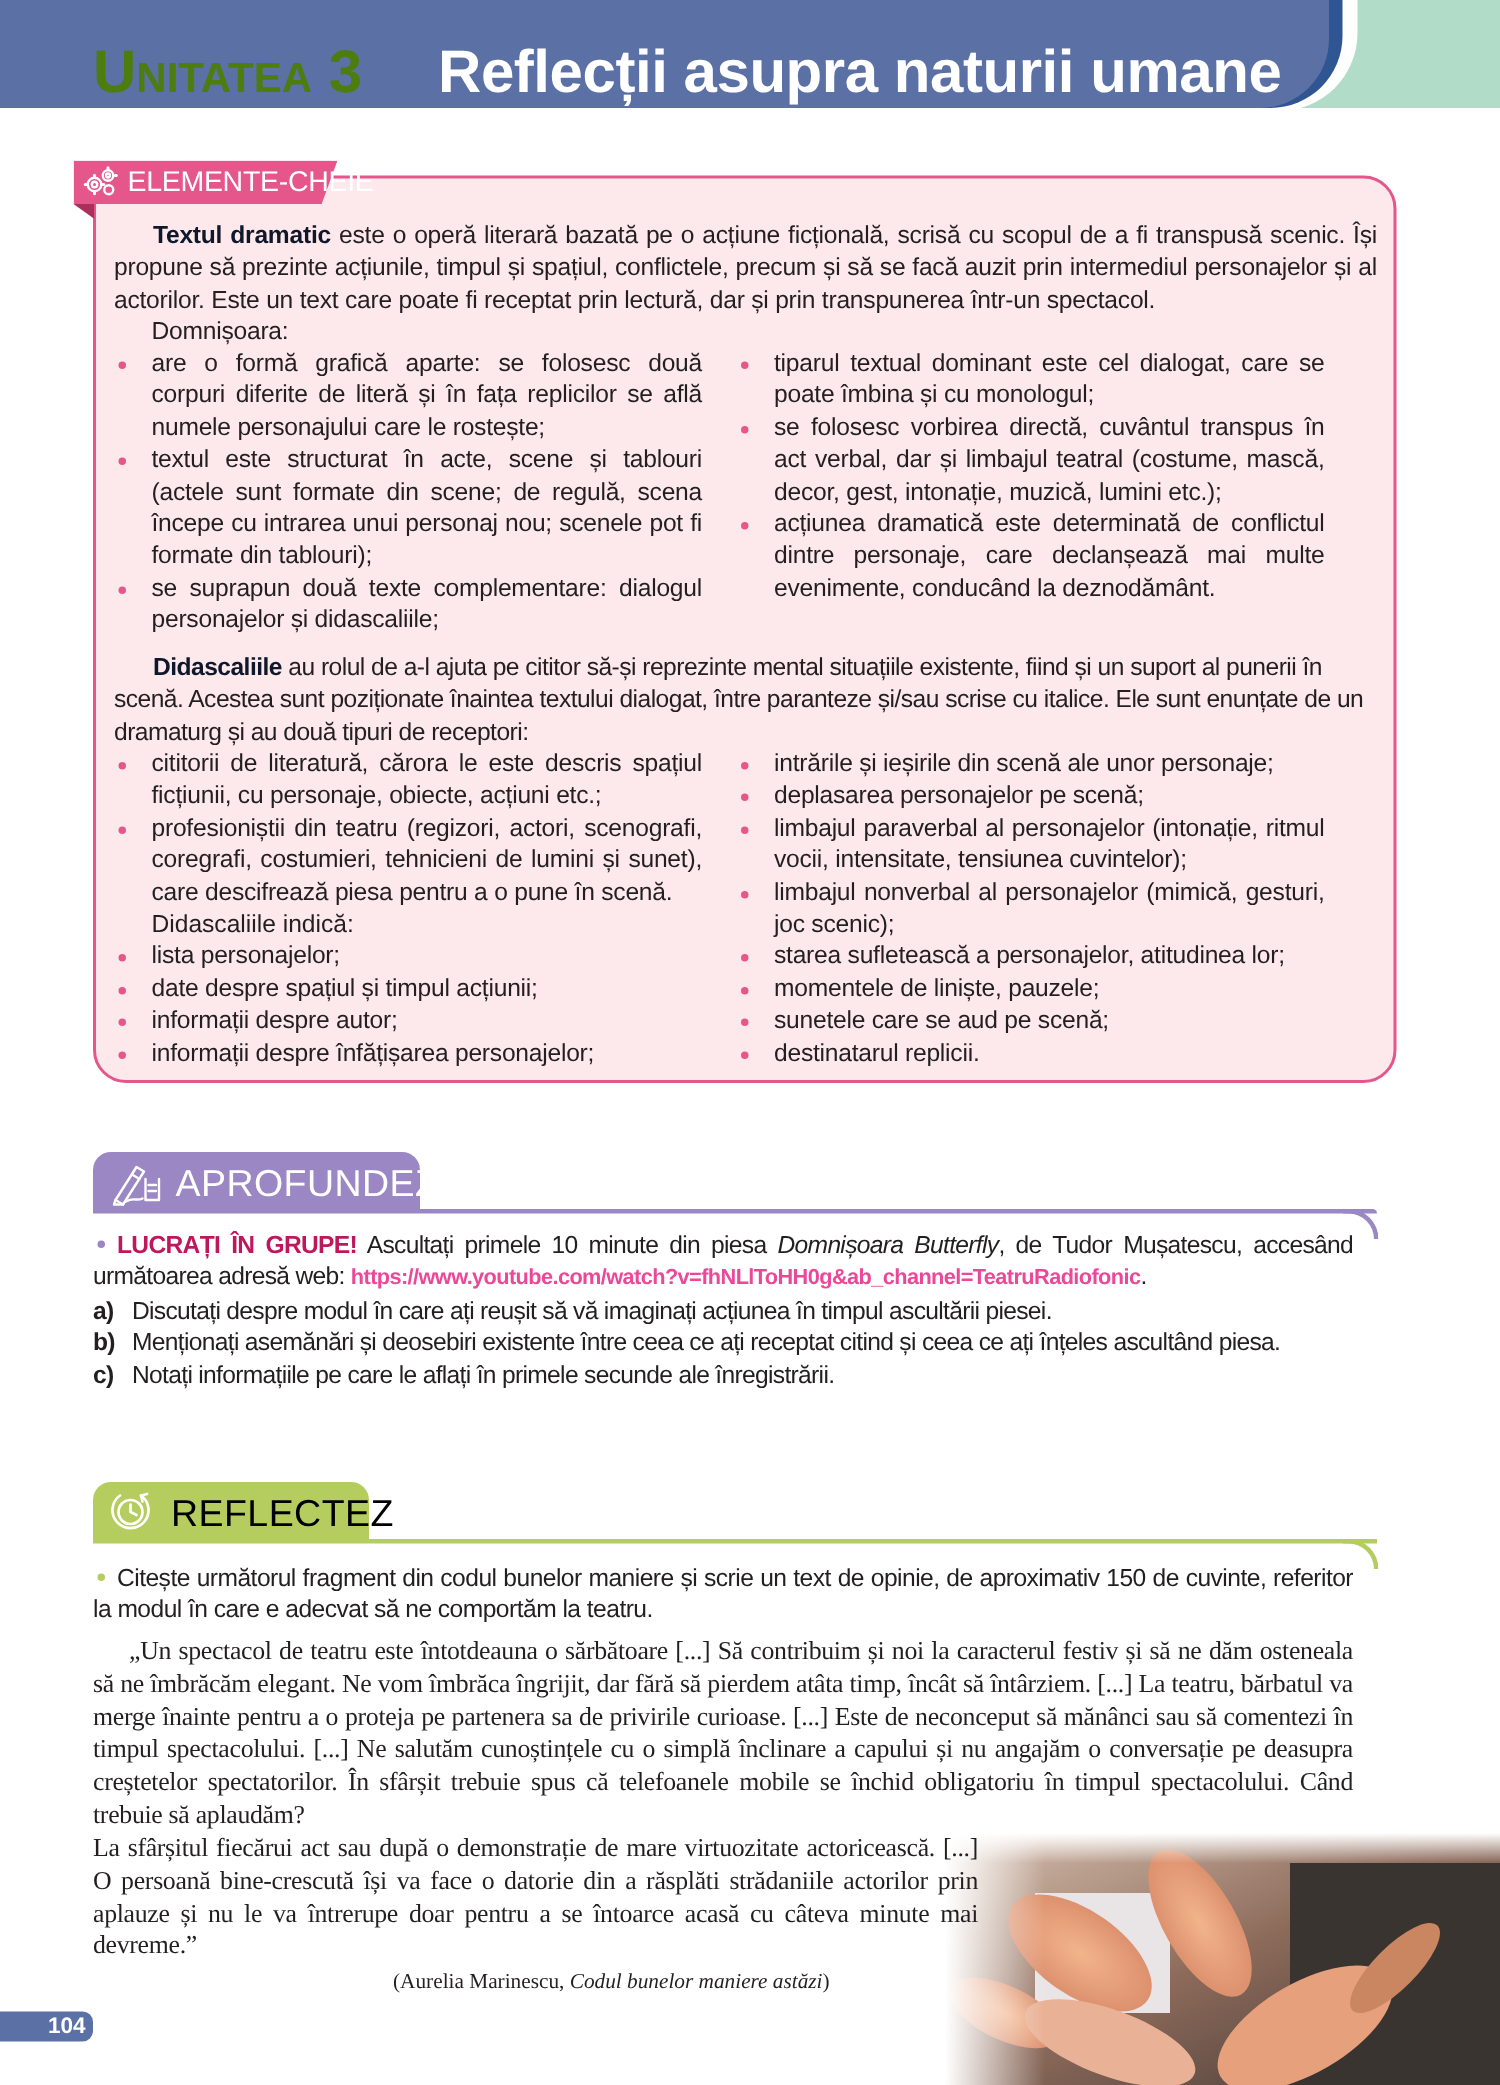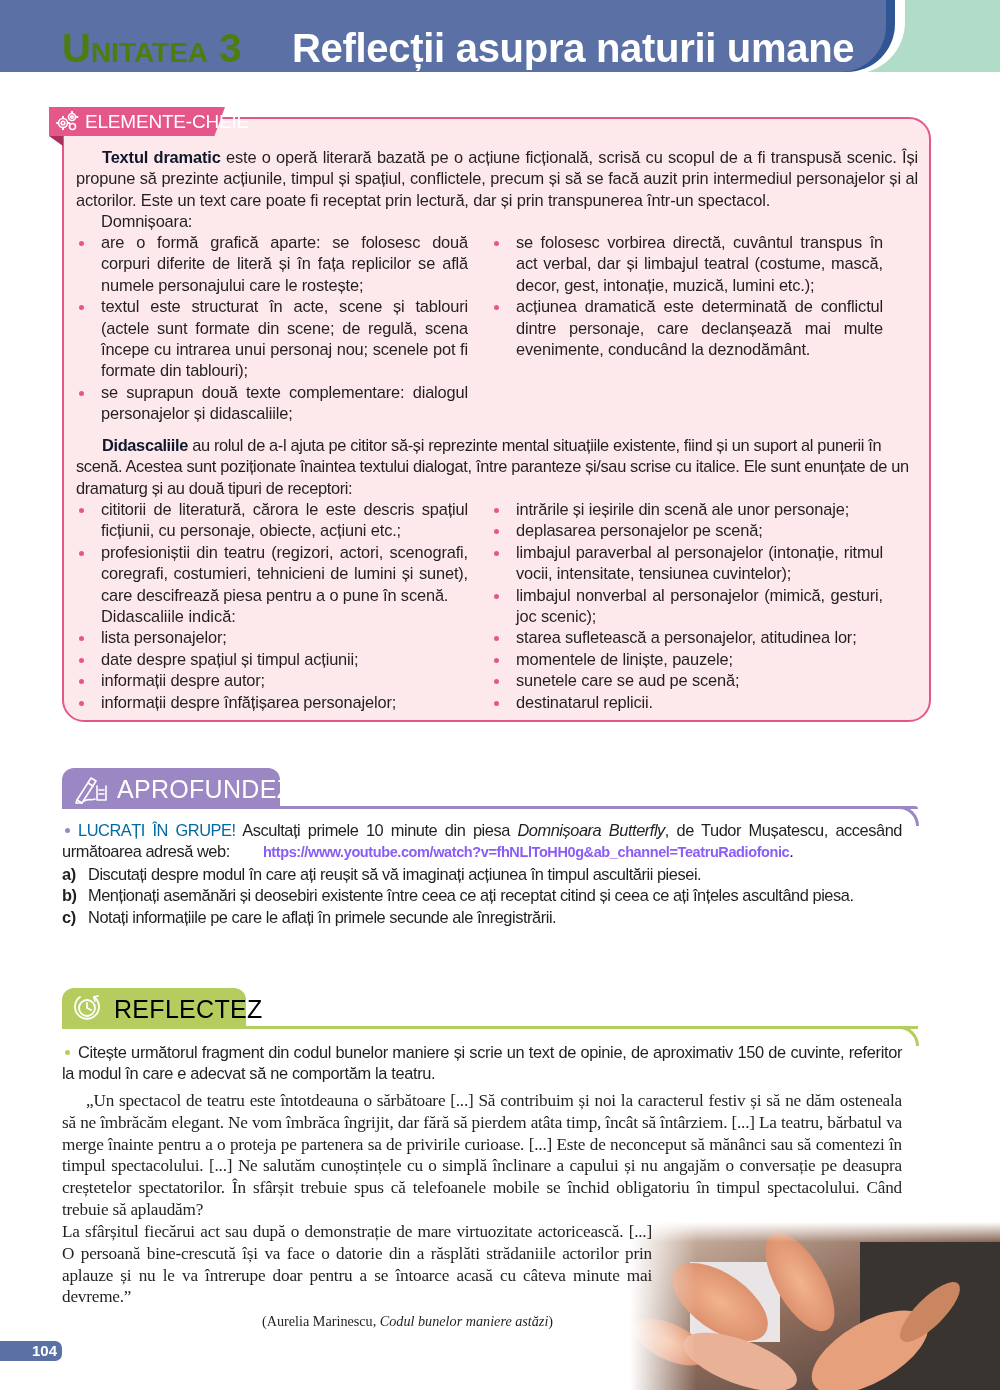--- a/index.html
+++ b/index.html
@@ -39,22 +39,22 @@
 
   
   .apro-tab { position: absolute; left: 62px; top: 768px; width: 218px; height: 40px; background: #9b87c3; border-radius: 12px 12px 0 0; }
   .apro-line { position: absolute; left: 62px; top: 806px; width: 856px; height: 3px; background: #9b87c3; border-radius: 0 6px 0 0; }
   .apro-curve { position: absolute; left: 895px; top: 806px; width: 24px; height: 20px; border-top: 3px solid #9b87c3; border-right: 3px solid #9b87c3; border-radius: 0 22px 0 0; }
   .apro-icon { position: absolute; left: 73px; top: 774px; width: 36px; height: 30px; }
   .apro-label { position: absolute; left: 117px; top: 773px; color: #ffffff; font-size: 25px; line-height: 32px; letter-spacing: 0.3px; }
 
   .sec-text { position: absolute; left: 62px; width: 840px; font-size: 16.4px; line-height: 21.4px; letter-spacing: -0.45px; }
   .dot-b { display: inline-block; width: 5px; height: 5px; border-radius: 50%; margin: 0 8px 3px 3px; vertical-align: middle; }
-  .lg { color: #0369a1; font-weight: normal; }
-  .link { color: #8b5cf6; font-weight: bold; font-size: 14.5px; letter-spacing: -0.4px; margin-left: 29px; }
+  .lg { color: #be185d; font-weight: bold; }
+  .link { color: #ec4899; font-weight: bold; font-size: 14.5px; letter-spacing: -0.4px; }
   .it { font-style: italic; }
   ol.tasks { list-style: none; position: absolute; left: 62px; top: 864px; width: 850px; }
   ol.tasks li { position: relative; padding-left: 26px; font-size: 16.4px; line-height: 21.4px; letter-spacing: -0.45px; }
   ol.tasks li .lt { position: absolute; left: 0; top: 0; font-weight: bold; }
 
   
   .refl-tab { position: absolute; left: 62px; top: 988px; width: 184px; height: 40px; background: #b4cd5e; border-radius: 12px 12px 0 0; }
   .refl-line { position: absolute; left: 62px; top: 1026px; width: 856px; height: 3px; background: #b4cd5e; }
   .refl-curve { position: absolute; left: 895px; top: 1026px; width: 24px; height: 20px; border-top: 3px solid #b4cd5e; border-right: 3px solid #b4cd5e; border-radius: 0 22px 0 0; }
   .refl-icon { position: absolute; left: 72px; top: 993px; width: 30px; height: 30px; }
@@ -110,20 +110,21 @@
 
 <div class="col-left" style="top:232px;">
   <ul class="bul">
     <li>are o formă grafică aparte: se folosesc două corpuri diferite de literă și în fața replicilor se află numele personajului care le rostește;</li>
     <li>textul este structurat în acte, scene și tablouri (actele sunt formate din scene; de regulă, scena începe cu intrarea unui personaj nou; scenele pot fi formate din tablouri);</li>
     <li>se suprapun două texte complementare: dialogul personajelor și didascaliile;</li>
   </ul>
 </div>
 <div class="col-right" style="top:232px;">
   <ul class="bul">
+    <li>tiparul textual dominant este cel dialogat, care se poate îmbina și cu monologul;</li>
     <li>se folosesc vorbirea directă, cuvântul transpus în act verbal, dar și limbajul teatral (costume, mască, decor, gest, intonație, muzică, lumini etc.);</li>
     <li>acțiunea dramatică este determinată de conflictul dintre personaje, care declanșează mai multe evenimente, conducând la deznodământ.</li>
   </ul>
 </div>
 
 <div class="txt para2"><span class="hl">Didascaliile</span><span> au rolul de a-l ajuta pe cititor să-și reprezinte mental situațiile existente, fiind și un suport al punerii în scenă. Acestea sunt poziționate înaintea textului dialogat, între paranteze și/sau scrise cu italice. Ele sunt enunțate de un dramaturg și au două tipuri de receptori:</span></div>
 
 <div class="col-left" style="top:499px;">
   <ul class="bul">
     <li>cititorii de literatură, cărora le este descris spațiul ficțiunii, cu personaje, obiecte, acțiuni etc.;</li>

